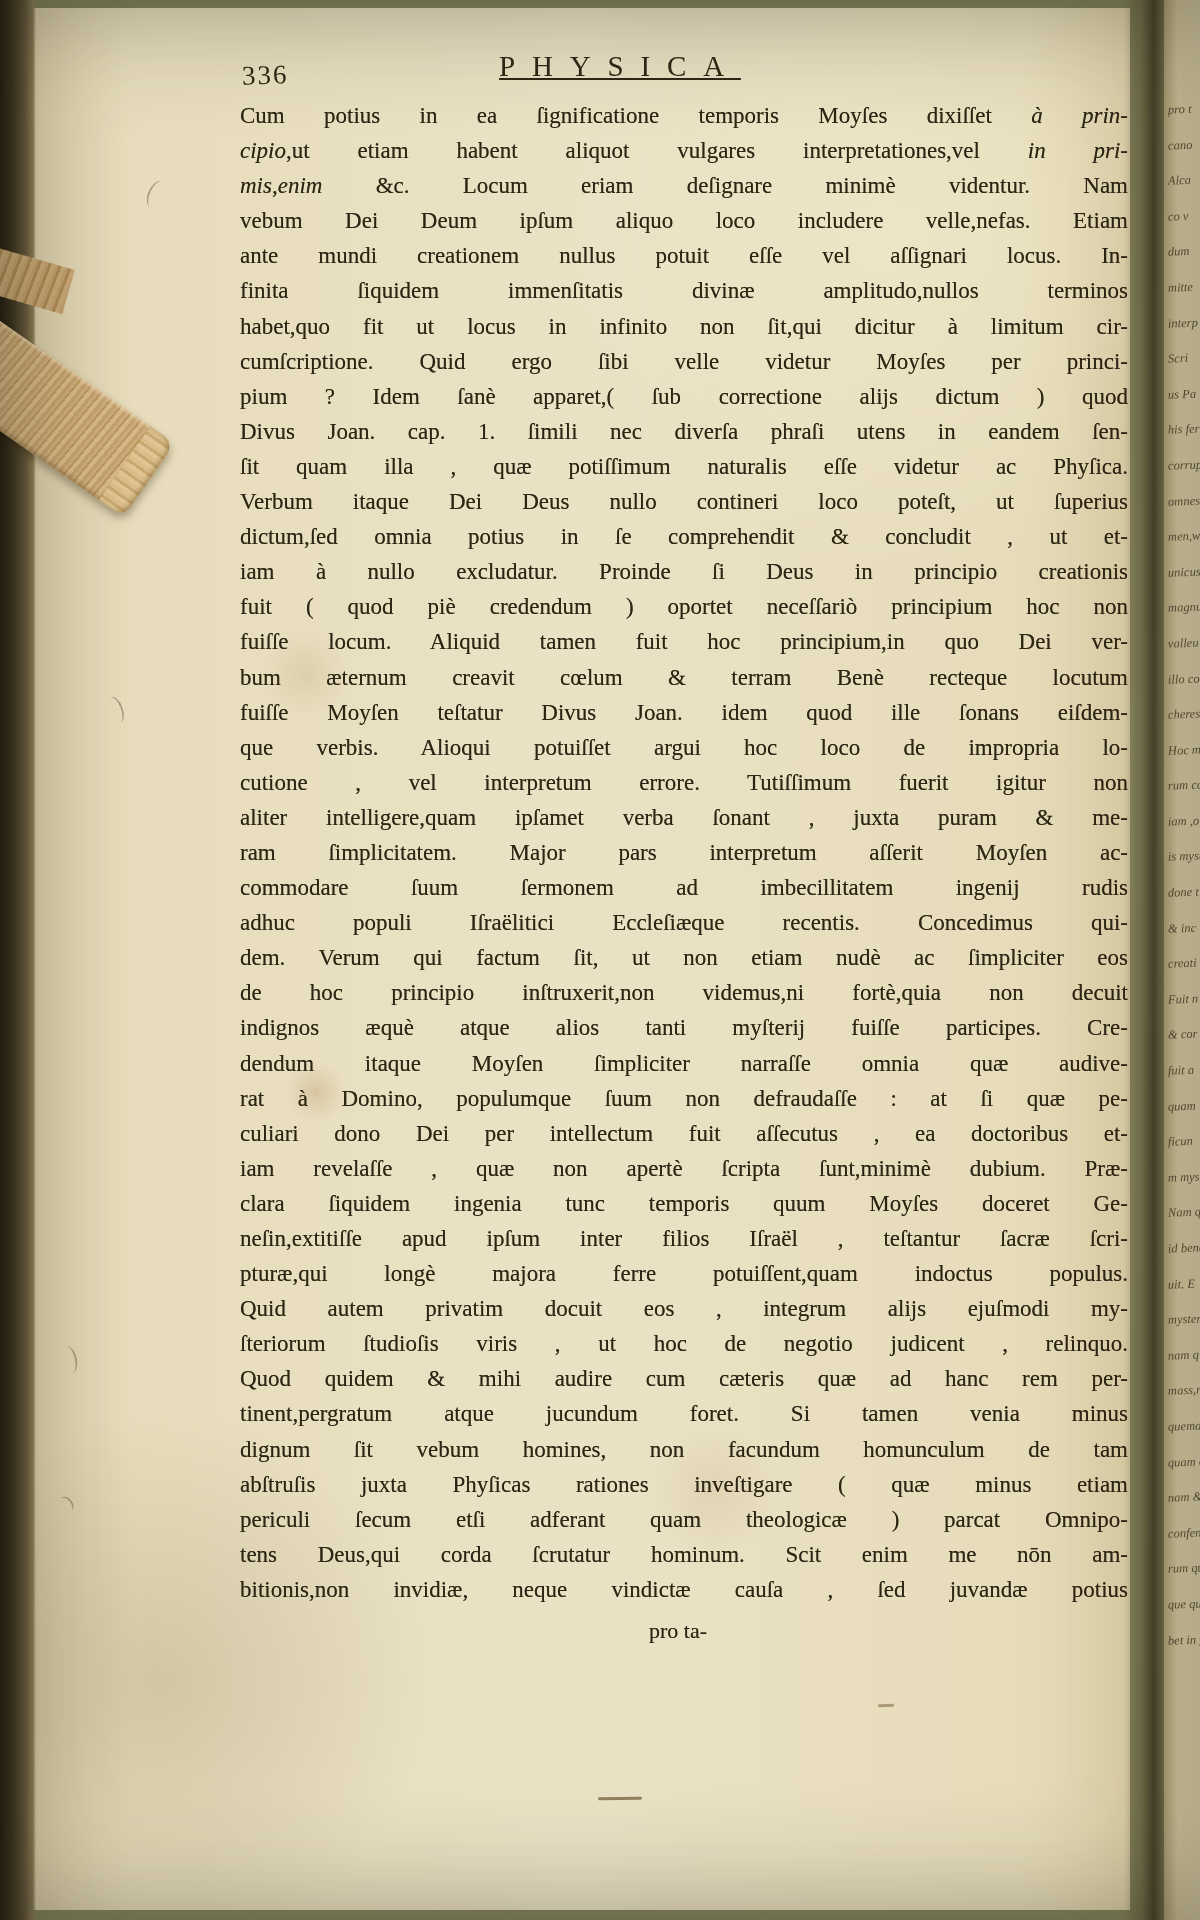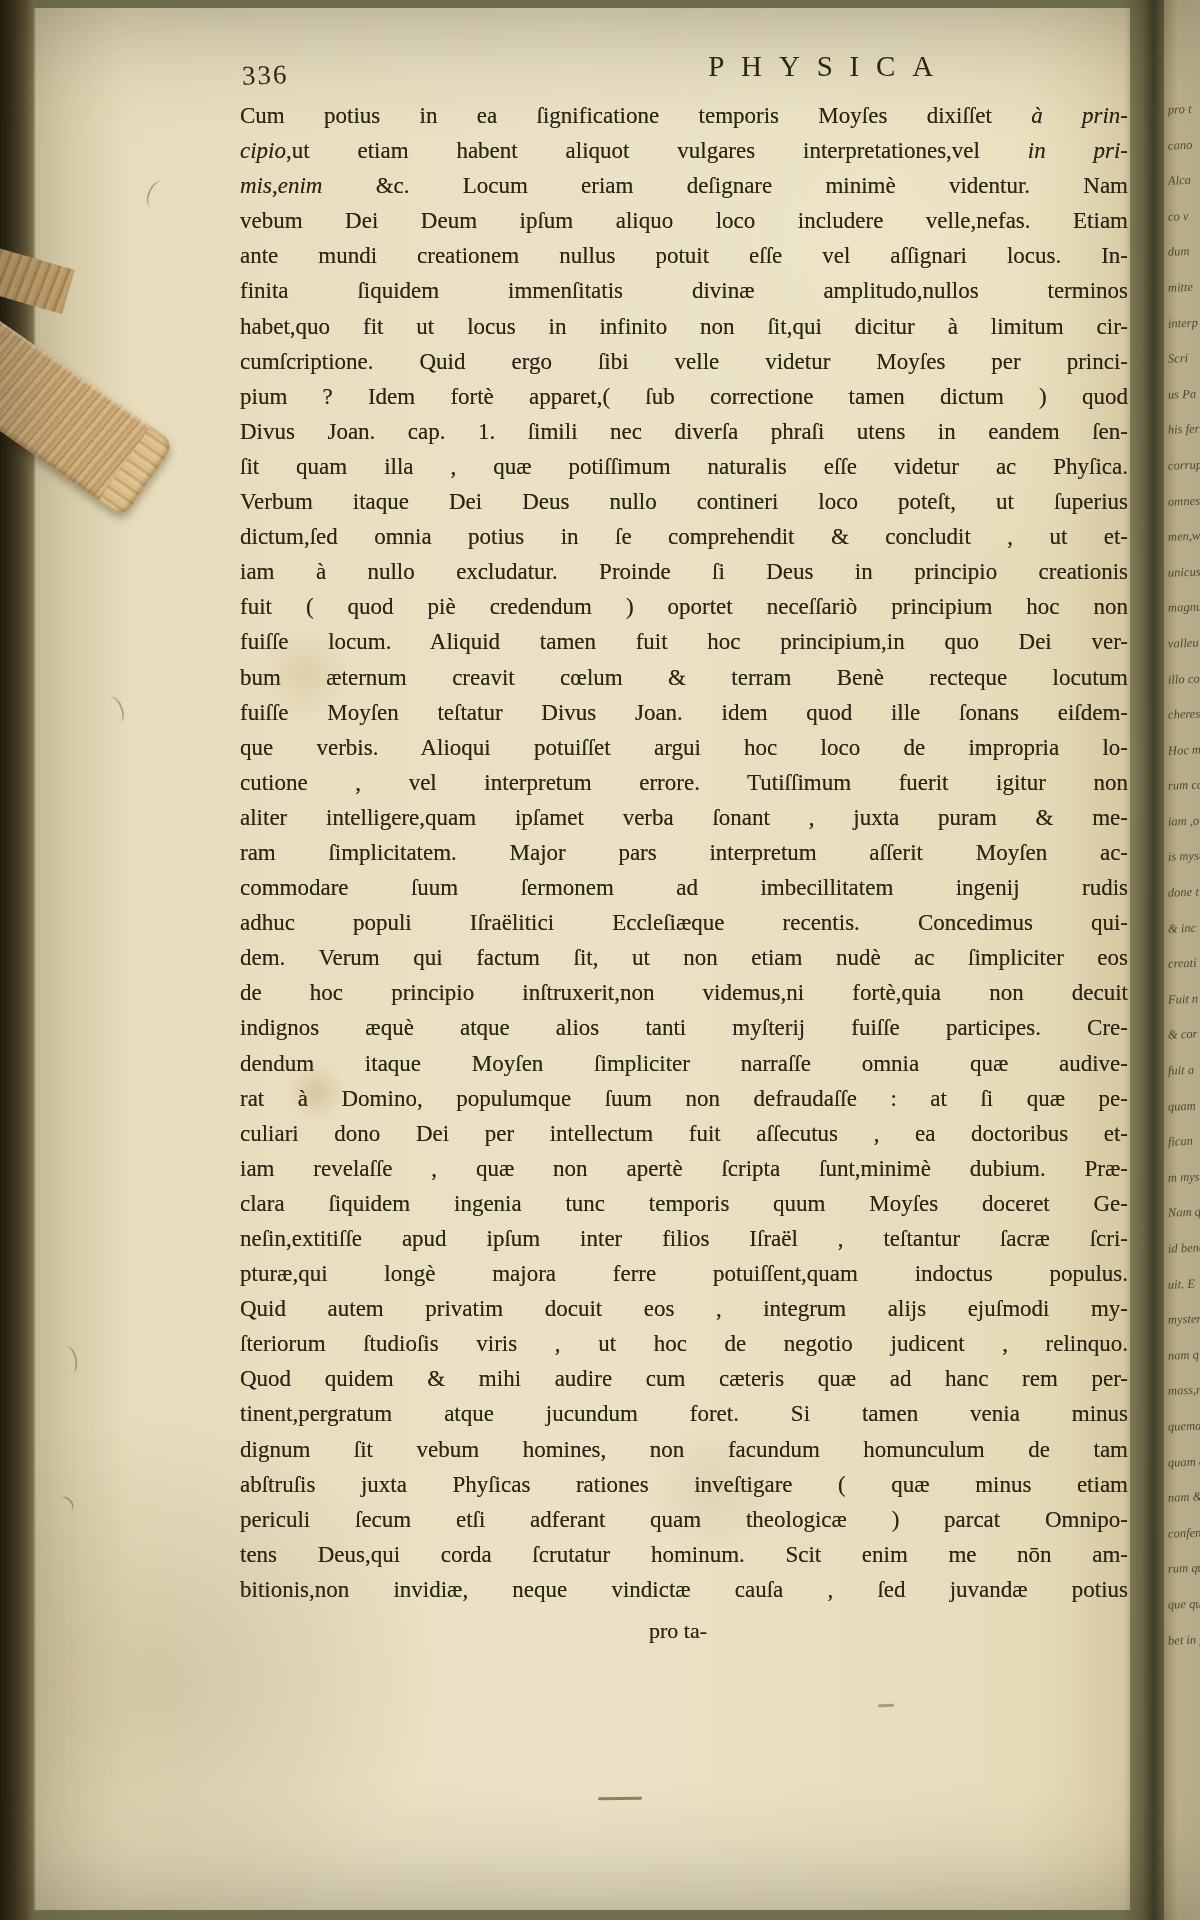--- a/index.html
+++ b/index.html
@@ -18,22 +18,22 @@
   .page{position:absolute;left:30px;top:8px;width:1100px;height:1902px;z-index:1;
     background:
       radial-gradient(circle at 26% 57%,rgba(150,90,40,.20) 0,rgba(150,90,40,0) 2.2%),
       radial-gradient(circle at 25% 35%,rgba(150,110,50,.14) 0,rgba(150,110,50,0) 3%),
       radial-gradient(circle at 62% 78%,rgba(140,105,55,.10) 0,rgba(140,105,55,0) 4%),
       radial-gradient(circle at 80% 12%,rgba(255,250,225,.25) 0,rgba(255,250,225,0) 18%),
       radial-gradient(circle at 12% 88%,rgba(110,95,55,.18) 0,rgba(110,95,55,0) 14%),
       linear-gradient(90deg,#d9cda9,#e7ddbc 9%,#ebe2c6 50%,#e6dcba 90%,#dccfa8);}
   .pagenum{position:absolute;left:212px;top:52px;font-size:27px;color:#2f2715;
     letter-spacing:2px;transform:rotate(-2deg);}
-  .runhead{position:absolute;left:260px;top:42px;width:660px;text-align:right;
-    font-size:29px;letter-spacing:.58em;color:#2f2715;}
+  .runhead{position:absolute;left:260px;top:42px;width:660px;text-align:center;
+    font-size:29px;letter-spacing:.58em;color:#2f2715;text-decoration:underline;}
   .textblock{position:absolute;left:210px;top:90px;width:888px;color:#2d2514;
     font-size:23px;line-height:35.1px;text-shadow:0 0 .5px rgba(40,30,10,.55);}
   .line{text-align:justify;text-align-last:justify;white-space:normal;}
   .it{font-style:italic;}
   .catchline{text-align:center;padding-right:12px;margin-top:6px;font-size:22px;}
   
   .gutter{position:absolute;left:1124px;top:0;width:44px;height:1920px;z-index:2;
     background:linear-gradient(90deg,rgba(70,60,35,0),rgba(88,76,46,.45) 40%,rgba(45,38,22,.72) 68%,rgba(120,106,70,.35));}
   .facing{position:absolute;left:1164px;top:0;width:36px;height:1920px;z-index:2;overflow:hidden;
     background:linear-gradient(90deg,#ab9d74,#d6c9a2 38%,#ddd1ab);}
@@ -84,21 +84,21 @@
           <div class="line">vebum Dei Deum ipſum aliquo loco includere velle,nefas. Etiam</div>
 
           <div class="line">ante mundi creationem nullus potuit eſſe vel aſſignari locus. In-</div>
 
           <div class="line">finita ſiquidem immenſitatis divinæ amplitudo,nullos terminos</div>
 
           <div class="line">habet,quo fit ut locus in infinito non ſit,qui dicitur à limitum cir-</div>
 
           <div class="line">cumſcriptione. Quid ergo ſibi velle videtur Moyſes per princi-</div>
 
-          <div class="line">pium ? Idem fortè apparet,( ſub correctione tamen dictum ) quod</div>
+          <div class="line">pium ? Idem ſanè apparet,( ſub correctione alijs dictum ) quod</div>
 
           <div class="line">Divus Joan. cap. 1. ſimili nec diverſa phraſi utens in eandem ſen-</div>
 
 
           <div class="line">ſit quam illa , quæ potiſſimum naturalis eſſe videtur ac Phyſica.</div>
 
           <div class="line">Verbum itaque Dei Deus nullo contineri loco poteſt, ut ſuperius</div>
 
           <div class="line">dictum,ſed omnia potius in ſe comprehendit &amp; concludit , ut et-</div>
 

